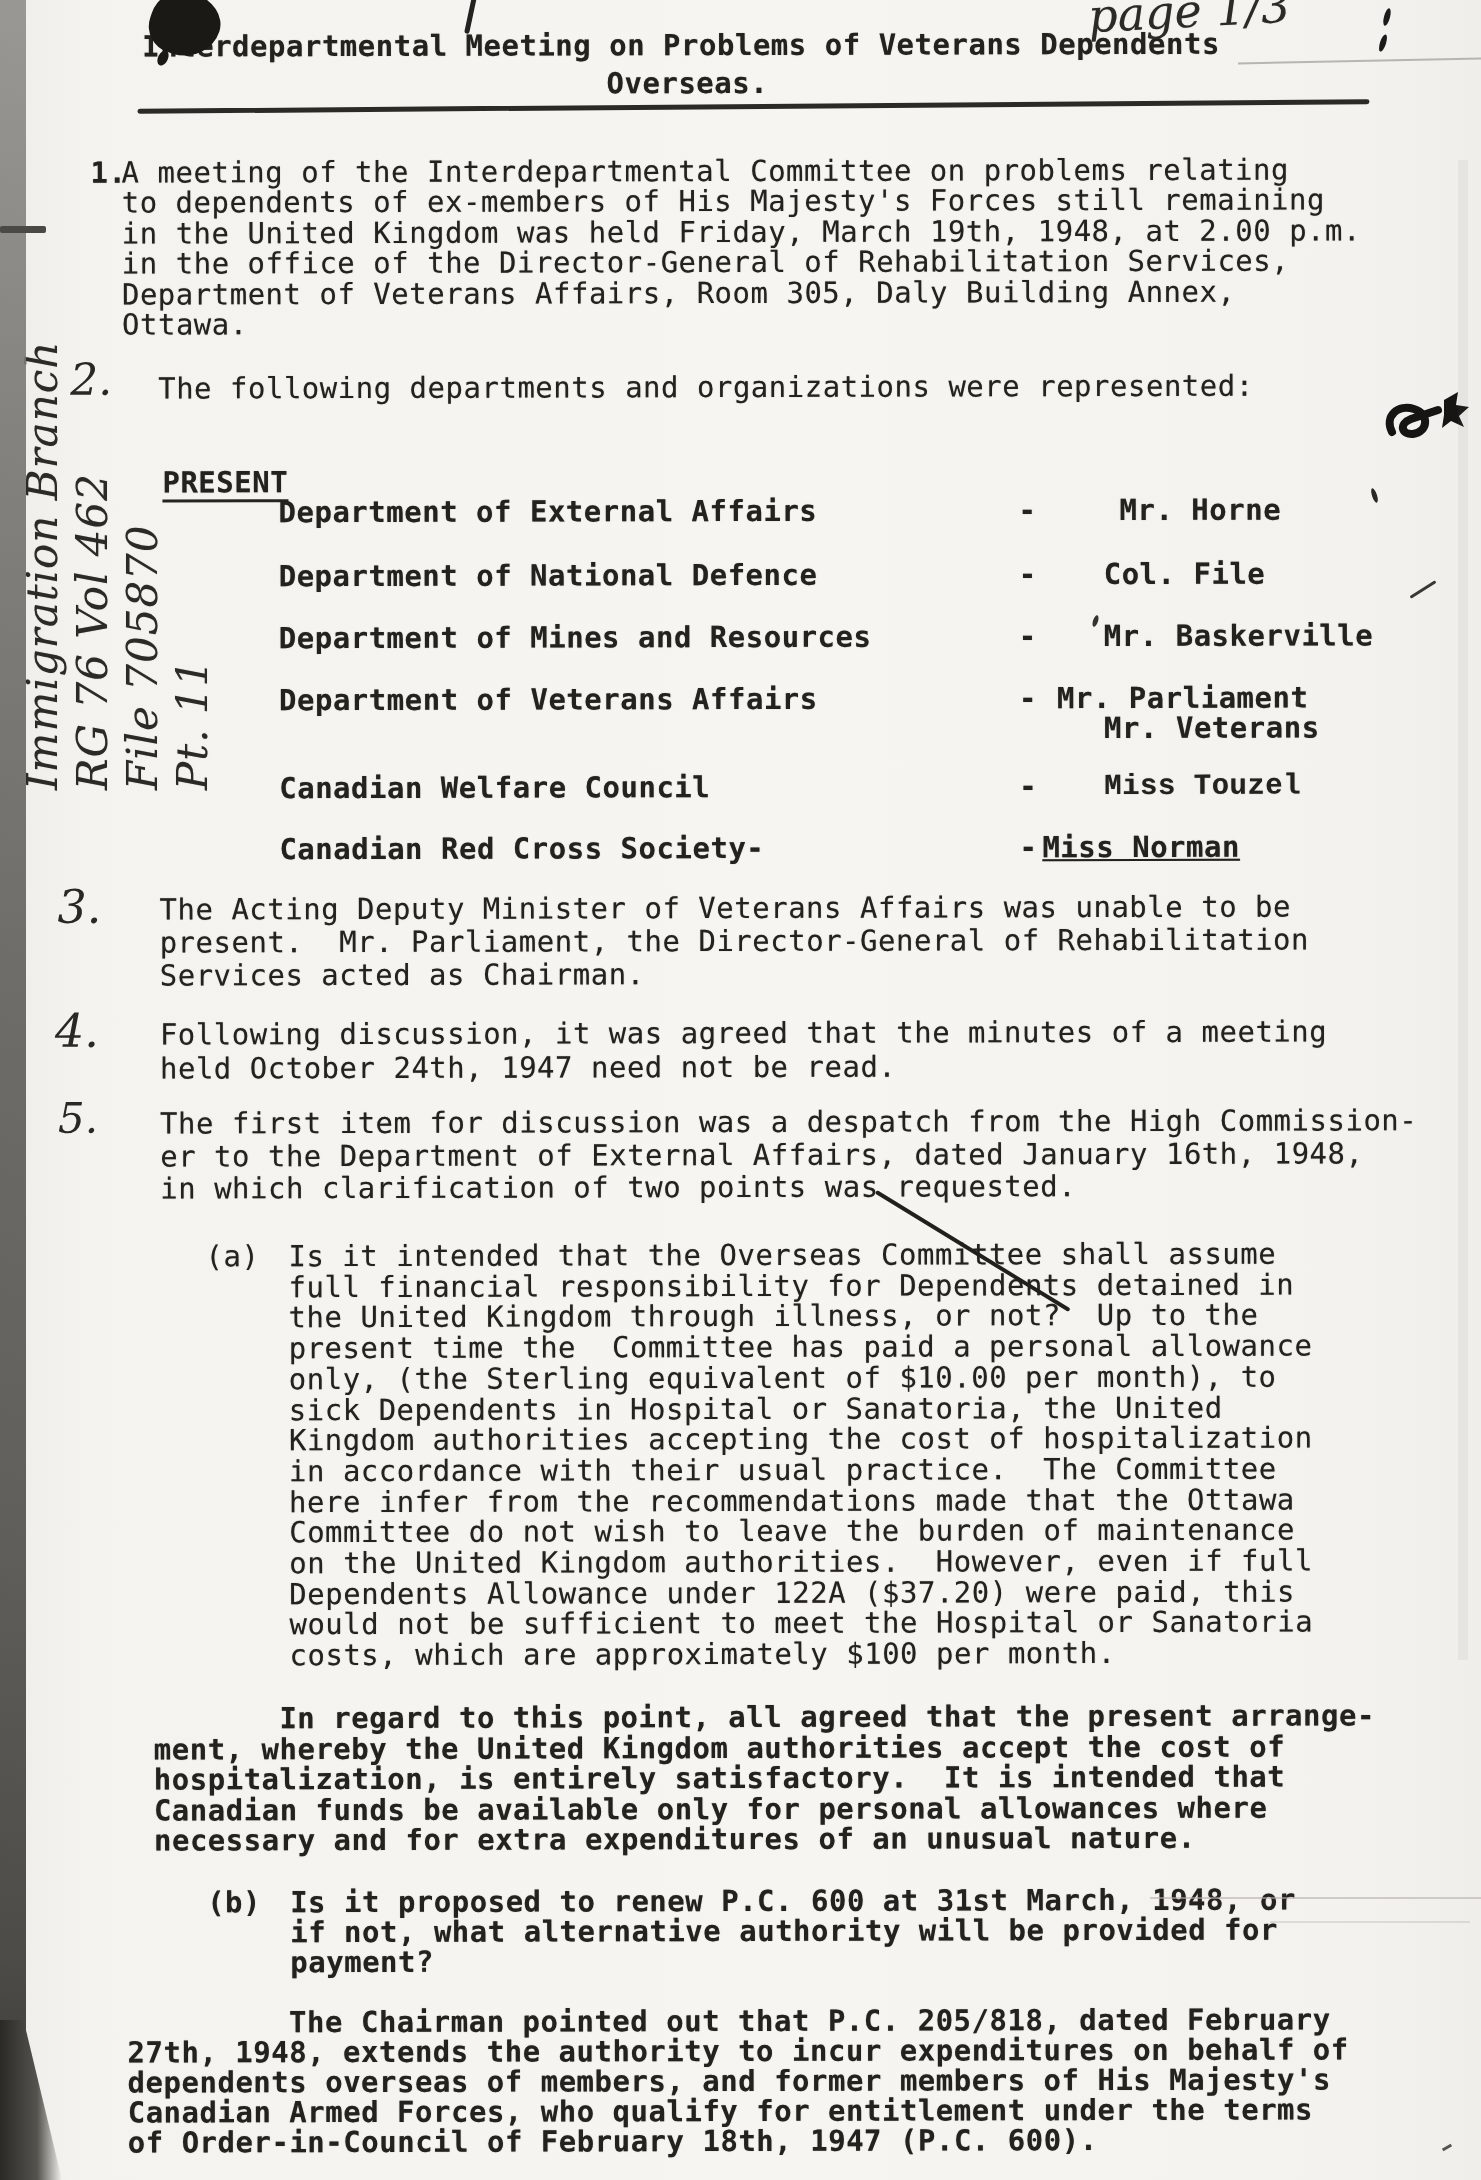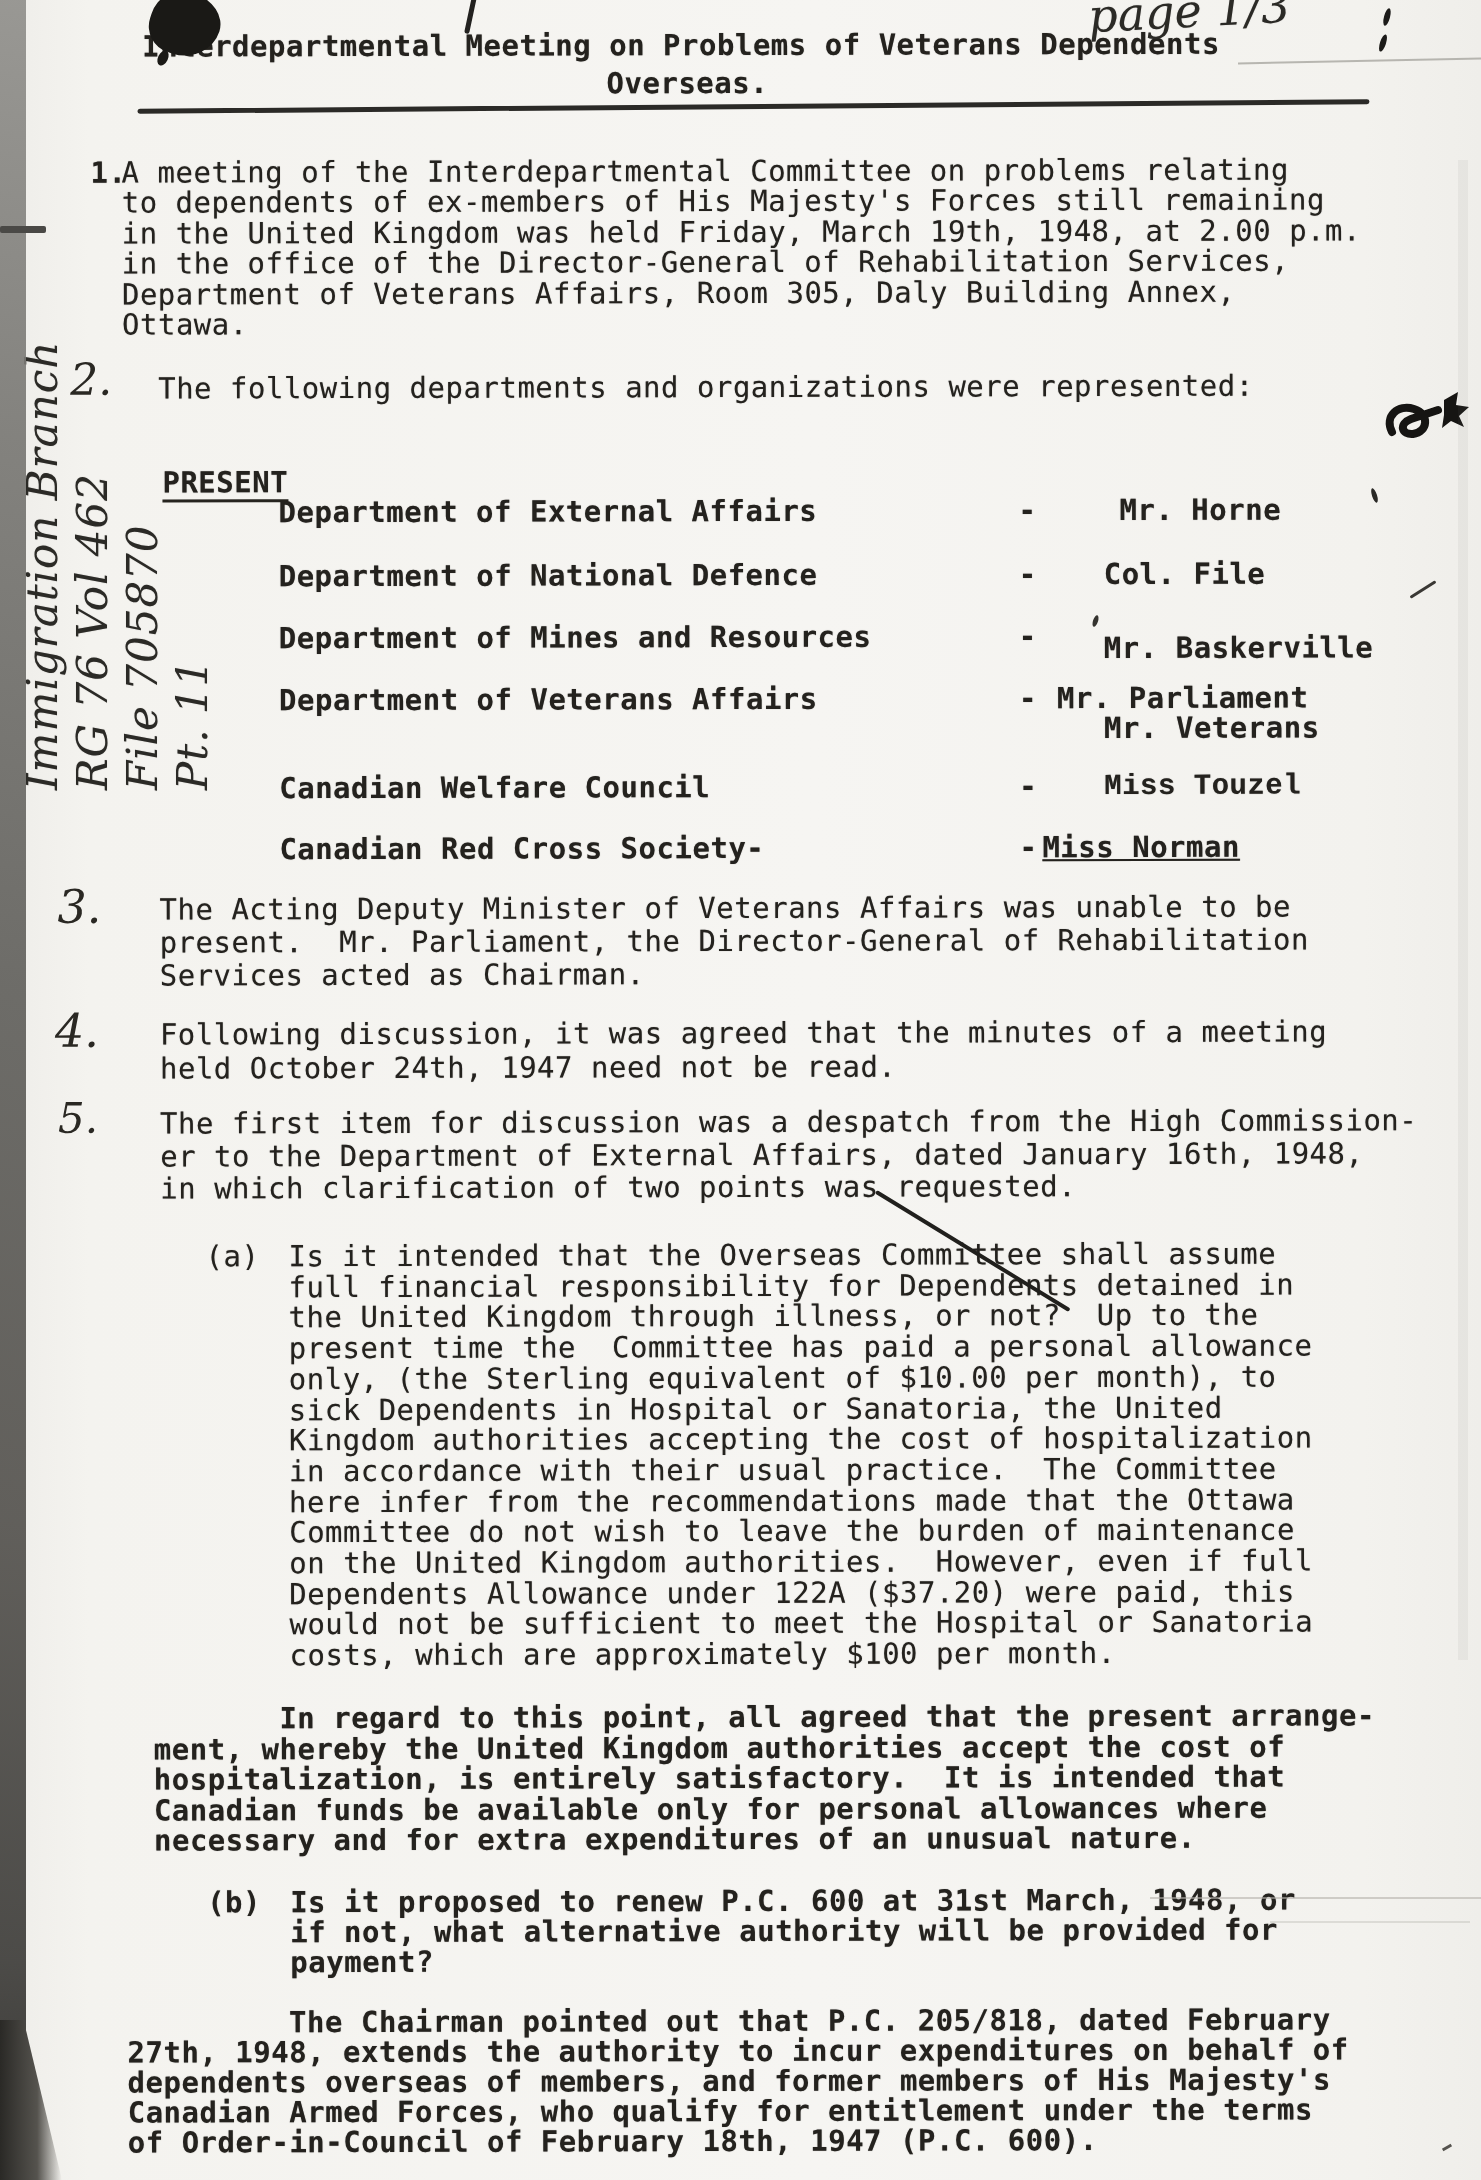--- a/index.html
+++ b/index.html
@@ -60,21 +60,21 @@
       <div class="abs tw bold" style="left:1105px;top:0;margin-left:16px;">Mr. Horne</div>
     </div>
     <div class="abs" style="left:0;top:560px;width:100%;">
       <div class="abs tw bold" style="left:280px;top:0;">Department of National Defence</div>
       <div class="abs tw bold" style="left:1020px;top:0;">-</div>
       <div class="abs tw bold" style="left:1105px;top:0;">Col. File</div>
     </div>
     <div class="abs" style="left:0;top:622px;width:100%;">
       <div class="abs tw bold" style="left:280px;top:0;">Department of Mines and Resources</div>
       <div class="abs tw bold" style="left:1020px;top:0;">-</div>
-      <div class="abs tw bold" style="left:1105px;top:0;margin-top:12px;">Mr. Baskerville</div>
+      <div class="abs tw bold" style="left:1105px;top:0;">Mr. Baskerville</div>
     </div>
     <div class="abs" style="left:0;top:684px;width:100%;">
       <div class="abs tw bold" style="left:280px;top:0;">Department of Veterans Affairs</div>
       <div class="abs tw bold" style="left:1020px;top:0;">-</div>
       <div class="abs tw bold" style="left:1058px;top:0;">Mr. Parliament</div>
       <div class="abs tw bold" style="left:1105px;top:30px;">Mr. Veterans</div>
     </div>
     <div class="abs" style="left:0;top:772px;width:100%;">
       <div class="abs tw bold" style="left:280px;top:0;">Canadian Welfare Council</div>
       <div class="abs tw bold" style="left:1020px;top:0;">-</div>

